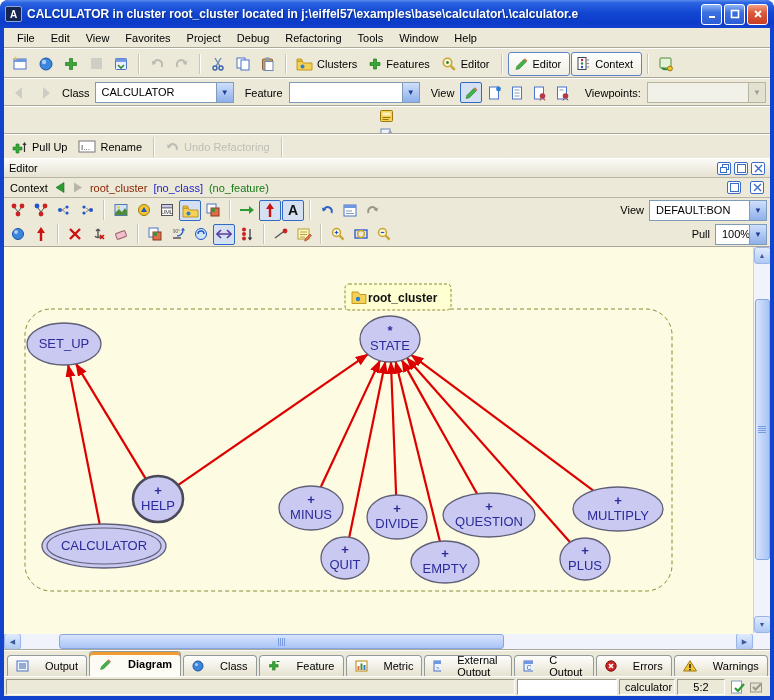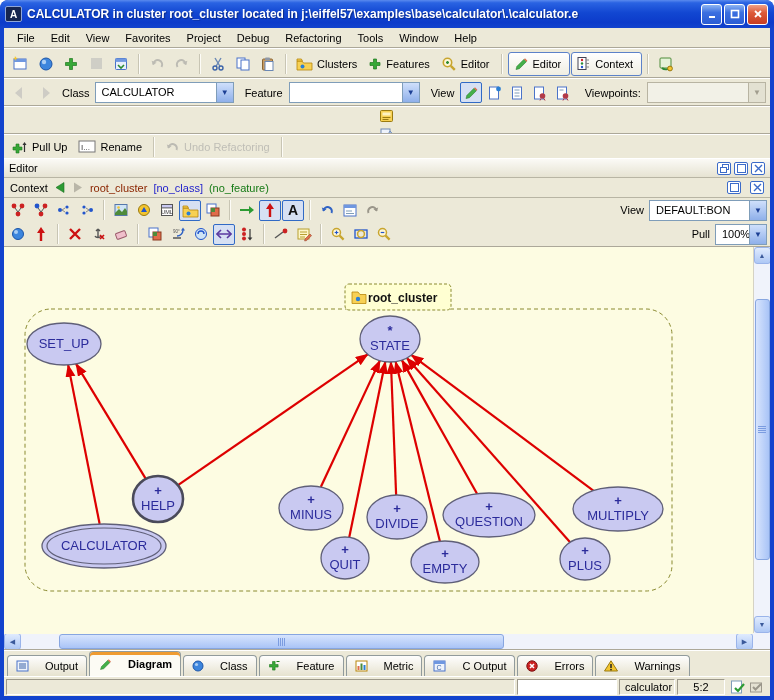--- a/index.html
+++ b/index.html
@@ -857,20 +857,28 @@
             <rect x="2.5" y="6" width="2" height="4" fill="#e06c4a"></rect>
             <rect x="5.5" y="3.5" width="2" height="6.5" fill="#4e8b3a"></rect>
             <rect x="8.5" y="5" width="2" height="5" fill="#2a7fd4"></rect>
           </svg>
           <span>Metric</span>
         </div>
       <div class="tab">
           <svg class="gi" width="13" height="12">
             <rect x="1" y="1" width="11" height="10" fill="#eef3fb" stroke="#4a73c9"></rect>
             <rect x="1" y="1" width="11" height="3" fill="#6f97e0"></rect>
+            <text x="3" y="9.5" font-size="6" fill="#3a62a8">&gt;_</text>
+          </svg>
+          <span>External Output</span>
+        </div>
+      <div class="tab">
+          <svg class="gi" width="13" height="12">
+            <rect x="1" y="1" width="11" height="10" fill="#eef3fb" stroke="#4a73c9"></rect>
+            <rect x="1" y="1" width="11" height="3" fill="#6f97e0"></rect>
             <text x="3.4" y="10" font-size="7" fill="#3a62a8">C</text>
           </svg>
           <span>C Output</span>
         </div>
       <div class="tab">
           <svg class="gi" width="12" height="12">
             <circle cx="6" cy="6" r="5.2" fill="#cc2222" stroke="#7d1414"></circle>
             <path d="M4 4l4 4M8 4L4 8" stroke="#fff" stroke-width="1.6"></path>
           </svg>
           <span>Errors</span>

